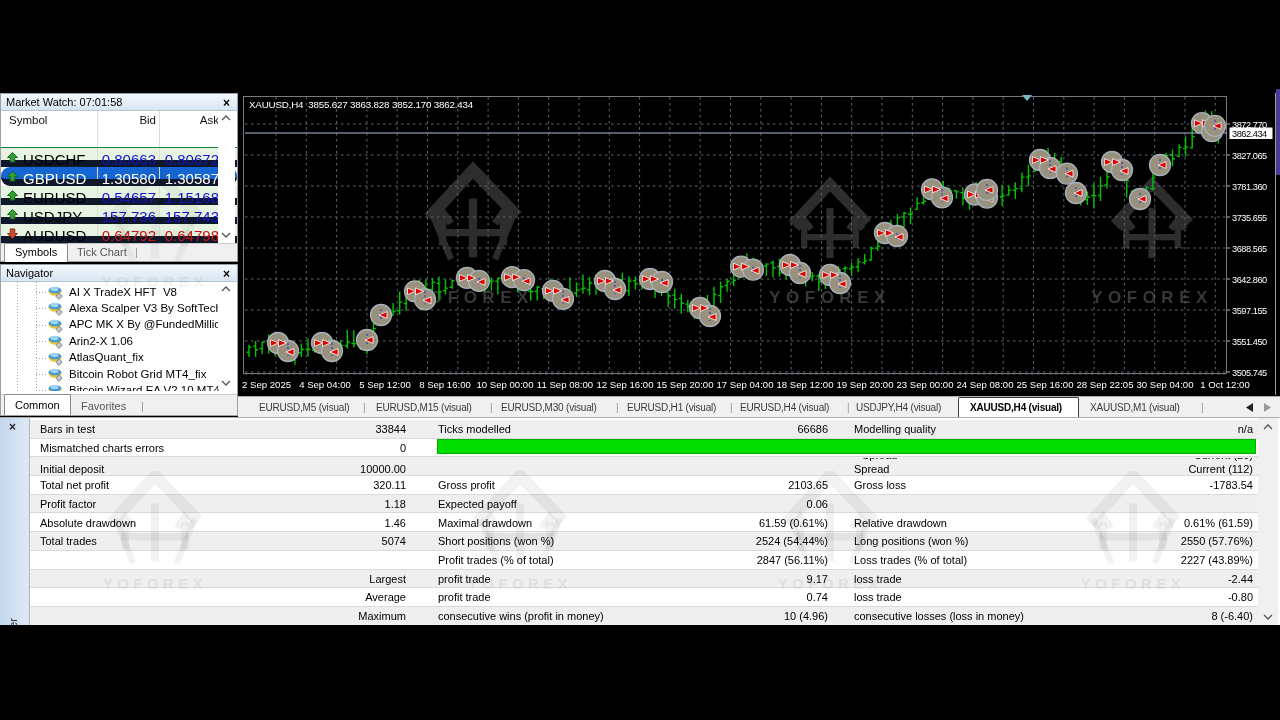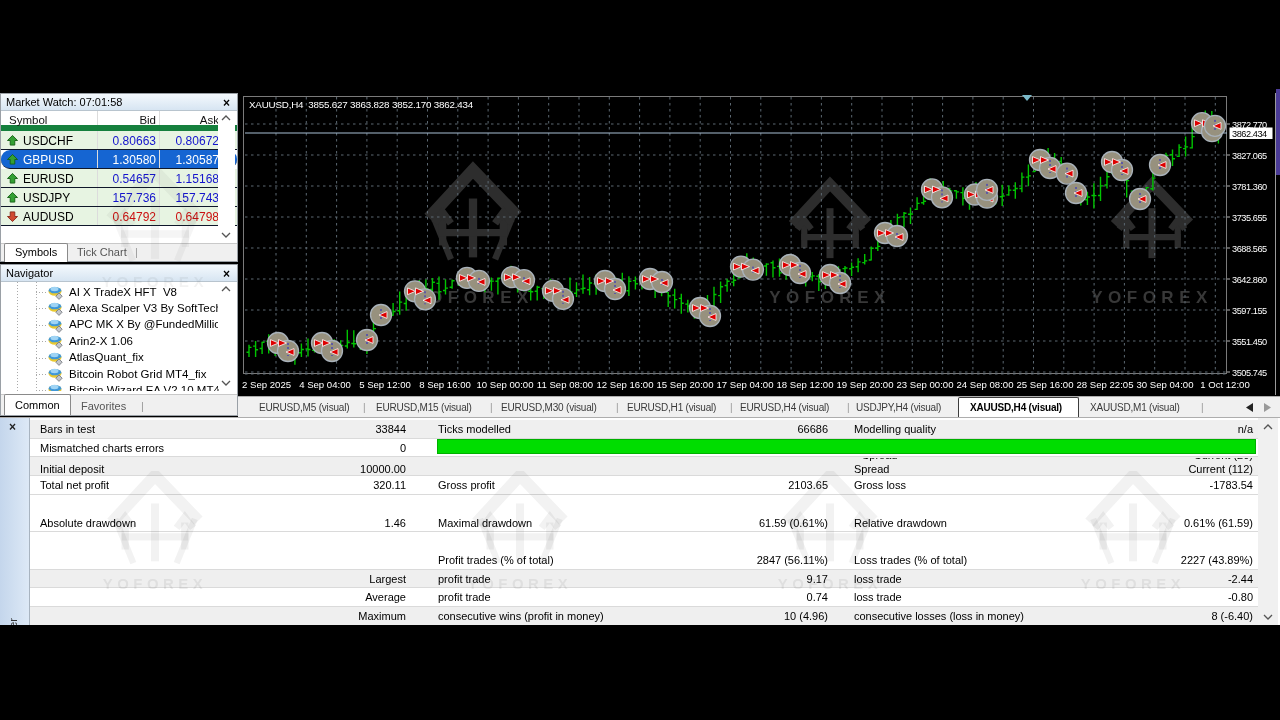--- a/index.html
+++ b/index.html
@@ -1,21 +1,21 @@
 <!DOCTYPE html>
 <html><head><meta charset="utf-8"><style>
 * { margin:0; padding:0; box-sizing:border-box; }
 html,body { width:1280px; height:720px; background:#000; font-family:"Liberation Sans",sans-serif; overflow:hidden; }
 body { position:relative; }
 .abs { position:absolute; }
 .panel { position:absolute; left:0; width:238px; background:#fff; border:1px solid #9aa0a6; }
 .ptitle { height:17px; background:linear-gradient(to bottom,#f4f9fd,#d7e5f2); border-bottom:1px solid #b8c4ce; font-size:11px; color:#000; padding-left:5px; line-height:16px; position:relative; }
 .pclose { position:absolute; right:7px; top:1px; font-size:12px; color:#000; font-weight:bold; }
-.mwhdr { height:20px; background:#fff; border-bottom:6px solid #15803d; position:relative; font-size:11.5px; color:#111; }
-.mwrow { height:19px; position:relative; font-size:12px; background:#e7f4e2; border-bottom:1px solid #0f172a; }
+.mwhdr { height:37px; background:#fff; border-bottom:1px solid #15803d; position:relative; font-size:11.5px; color:#111; }
+.mwrow { height:19px; position:relative; font-size:15px; background:#e7f4e2; border-bottom:7px solid #0f172a; }
 .mwrow.sel { background:#1565d2;border-radius:9px; }
 .mwrow.sel .sym, .mwrow.sel .v1, .mwrow.sel .v2 { color:#fff; }
 .sym { position:absolute; left:22px; top:3px; color:#000; }
 .v1 { position:absolute; left:60px; width:95px; top:3px; text-align:right; color:#1414cc; }
 .v2 { position:absolute; left:124px; width:94px; top:3px; text-align:right; color:#1414cc; }
 .red .v1,.red .v2 { color:#cc1111; }
 .colsep { position:absolute; top:0; bottom:0; width:1px; background:#dcdcdc; }
 .tabsrow { position:absolute; left:0; right:0; bottom:0; height:18px; background:#f0f0f0; border-top:1px solid #c9c9c9; font-size:11px; }
 .tab-act { position:absolute; top:-1px; height:18px; background:#fff; border:1px solid #8a8a8a; border-bottom:none; border-radius:2px 2px 0 0; padding:2px 10px 16px 10px; color:#000; }
 .tab-in { position:absolute; top:2px; color:#555; }
@@ -538,27 +538,41 @@
       <span class="r3" style="top:5.5px;">Current (112)</span>
     </div>
 <div class="trow white" style="top:58.099999999999994px;border-bottom:1px solid #dadada;">
       <span class="l1">Total net profit</span>
       <span class="r1">320.11</span>
       <span class="l2">Gross profit</span>
       <span class="r2">2103.65</span>
       <span class="l3">Gross loss</span>
       <span class="r3">-1783.54</span>
     </div>
+<div class="trow gray" style="top:76.8px;border-bottom:1px solid #dadada;">
+      <span class="l1">Profit factor</span>
+      <span class="r1">1.18</span>
+      <span class="l2">Expected payoff</span>
+      <span class="r2">0.06</span>
+    </div>
 <div class="trow white" style="top:95.5px;border-bottom:1px solid #dadada;">
       <span class="l1">Absolute drawdown</span>
       <span class="r1">1.46</span>
       <span class="l2">Maximal drawdown</span>
       <span class="r2">61.59 (0.61%)</span>
       <span class="l3">Relative drawdown</span>
       <span class="r3">0.61% (61.59)</span>
+    </div>
+<div class="trow gray" style="top:114.2px;border-bottom:1px solid #dadada;">
+      <span class="l1">Total trades</span>
+      <span class="r1">5074</span>
+      <span class="l2">Short positions (won %)</span>
+      <span class="r2">2524 (54.44%)</span>
+      <span class="l3">Long positions (won %)</span>
+      <span class="r3">2550 (57.76%)</span>
     </div>
 <div class="trow white" style="top:132.9px;border-bottom:1px solid #dadada;">
       <span class="l2">Profit trades (% of total)</span>
       <span class="r2">2847 (56.11%)</span>
       <span class="l3">Loss trades (% of total)</span>
       <span class="r3">2227 (43.89%)</span>
     </div>
 <div class="trow gray" style="top:151.6px;border-bottom:1px solid #dadada;">
       <span class="r1">Largest</span>
       <span class="l2">profit trade</span>

